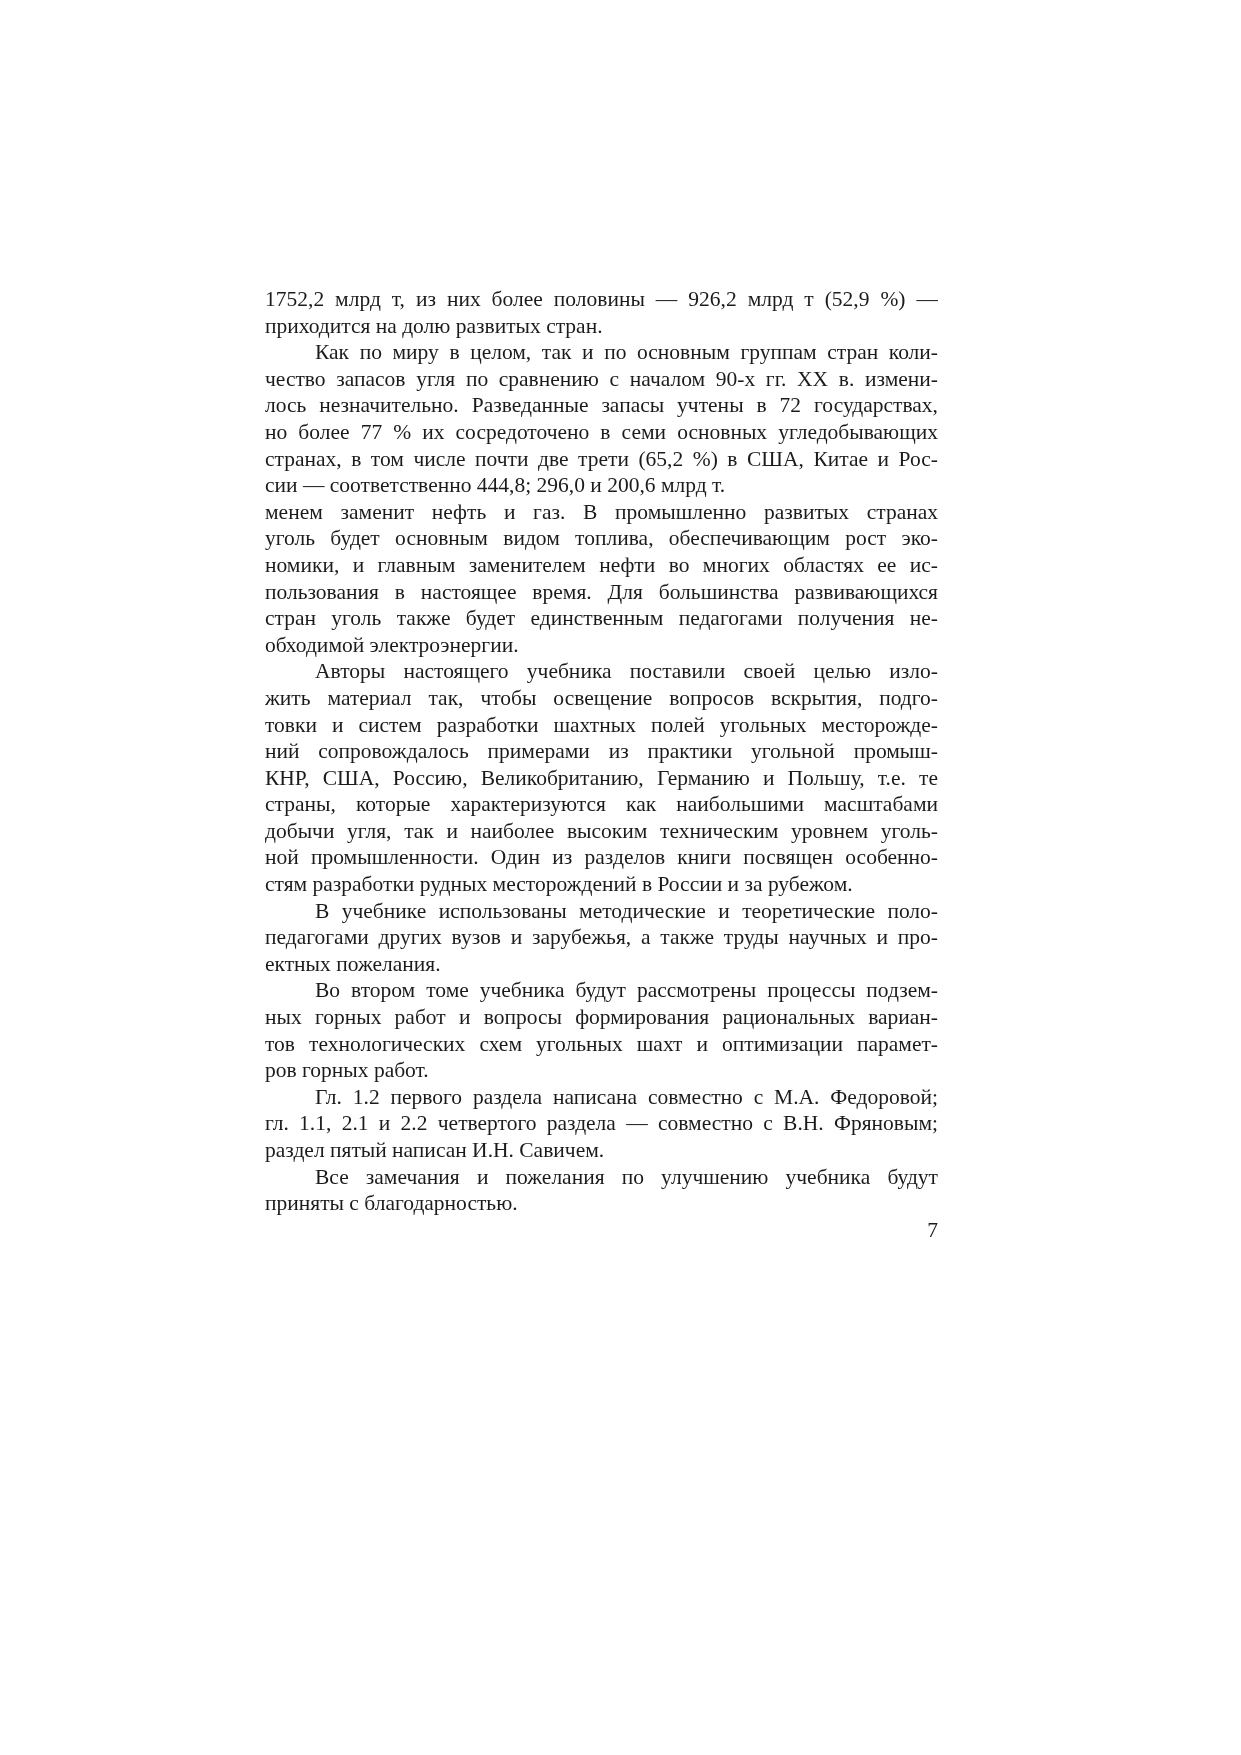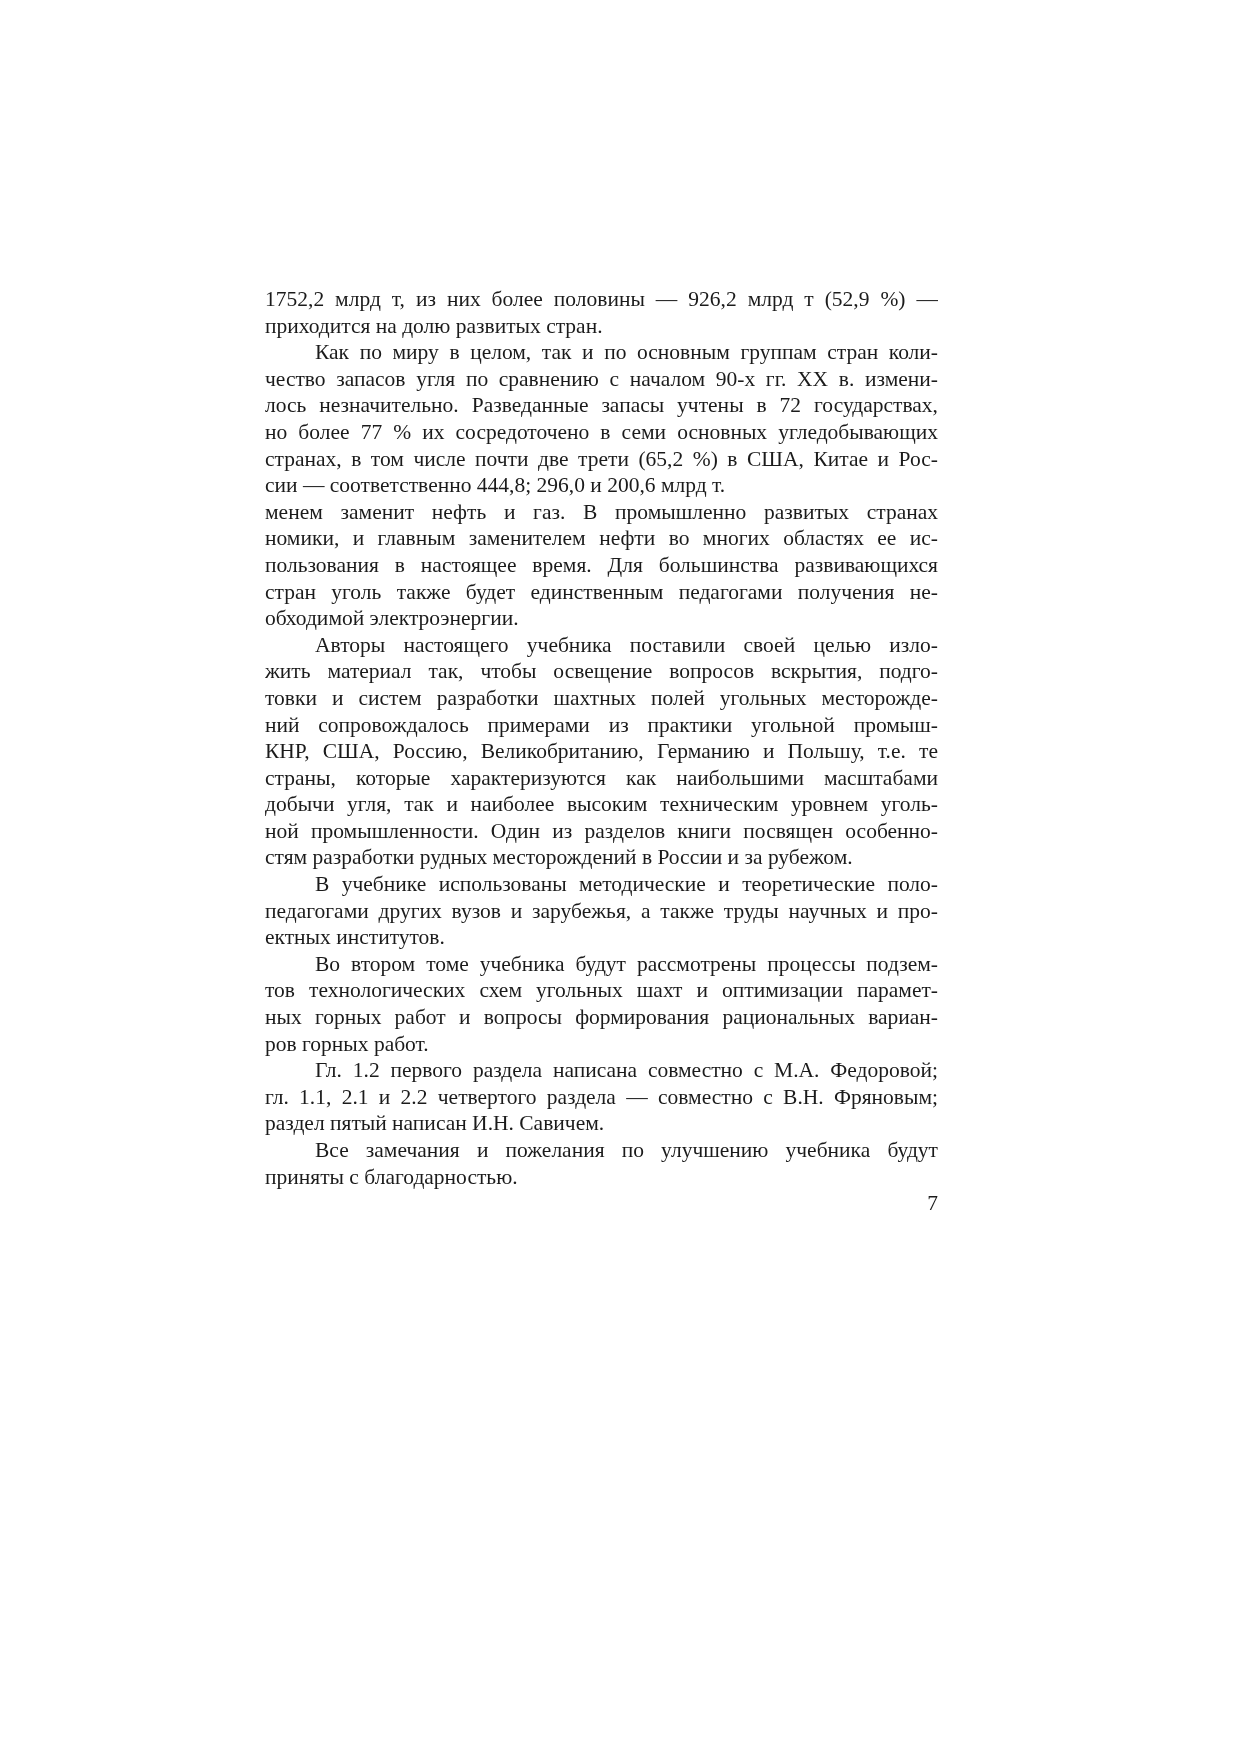--- a/index.html
+++ b/index.html
@@ -56,39 +56,40 @@
 
   <div class="line">1752,2 млрд т, из них более половины — 926,2 млрд т (52,9 %) —</div>
       <div class="line last">приходится на долю развитых стран.</div>
       <div class="line first">Как по миру в целом, так и по основным группам стран коли-</div>
       <div class="line">чество запасов угля по сравнению с началом 90-х гг. XX в. измени-</div>
       <div class="line">лось незначительно. Разведанные запасы учтены в 72 государствах,</div>
       <div class="line">но более 77 % их сосредоточено в семи основных угледобывающих</div>
       <div class="line">странах, в том числе почти две трети (65,2 %) в США, Китае и Рос-</div>
       <div class="line last">сии — соответственно 444,8; 296,0 и 200,6 млрд т.</div>
       <div class="line">менем заменит нефть и газ. В промышленно развитых странах</div>
+      <div class="line">уголь будет основным видом топлива, обеспечивающим рост эко-</div>
       <div class="line">номики, и главным заменителем нефти во многих областях ее ис-</div>
       <div class="line">пользования в настоящее время. Для большинства развивающихся</div>
       <div class="line">стран уголь также будет единственным педагогами получения не-</div>
       <div class="line last">обходимой электроэнергии.</div>
       <div class="line first">Авторы настоящего учебника поставили своей целью изло-</div>
       <div class="line">жить материал так, чтобы освещение вопросов вскрытия, подго-</div>
       <div class="line">товки и систем разработки шахтных полей угольных месторожде-</div>
       <div class="line">ний сопровождалось примерами из практики угольной промыш-</div>
       <div class="line">КНР, США, Россию, Великобританию, Германию и Польшу, т.е. те</div>
       <div class="line">страны, которые характеризуются как наибольшими масштабами</div>
       <div class="line">добычи угля, так и наиболее высоким техническим уровнем уголь-</div>
       <div class="line">ной промышленности. Один из разделов книги посвящен особенно-</div>
       <div class="line last">стям разработки рудных месторождений в России и за рубежом.</div>
       <div class="line first">В учебнике использованы методические и теоретические поло-</div>
       <div class="line">педагогами других вузов и зарубежья, а также труды научных и про-</div>
-      <div class="line last">ектных институтов.</div>
+      <div class="line last">ектных пожелания.</div>
       <div class="line first">Во втором томе учебника будут рассмотрены процессы подзем-</div>
+      <div class="line">ных горных работ и вопросы формирования рациональных вариан-</div>
       <div class="line">тов технологических схем угольных шахт и оптимизации парамет-</div>
-      <div class="line">ных горных работ и вопросы формирования рациональных вариан-</div>
       <div class="line last">ров горных работ.</div>
       <div class="line first">Гл. 1.2 первого раздела написана совместно с М.А. Федоровой;</div>
       <div class="line">гл. 1.1, 2.1 и 2.2 четвертого раздела — совместно с В.Н. Фряновым;</div>
       <div class="line last">раздел пятый написан И.Н. Савичем.</div>
       <div class="line first">Все замечания и пожелания по улучшению учебника будут</div>
       <div class="line last">приняты с благодарностью.</div>
       <div class="folio">7</div>
     </div>
 </div>
 

